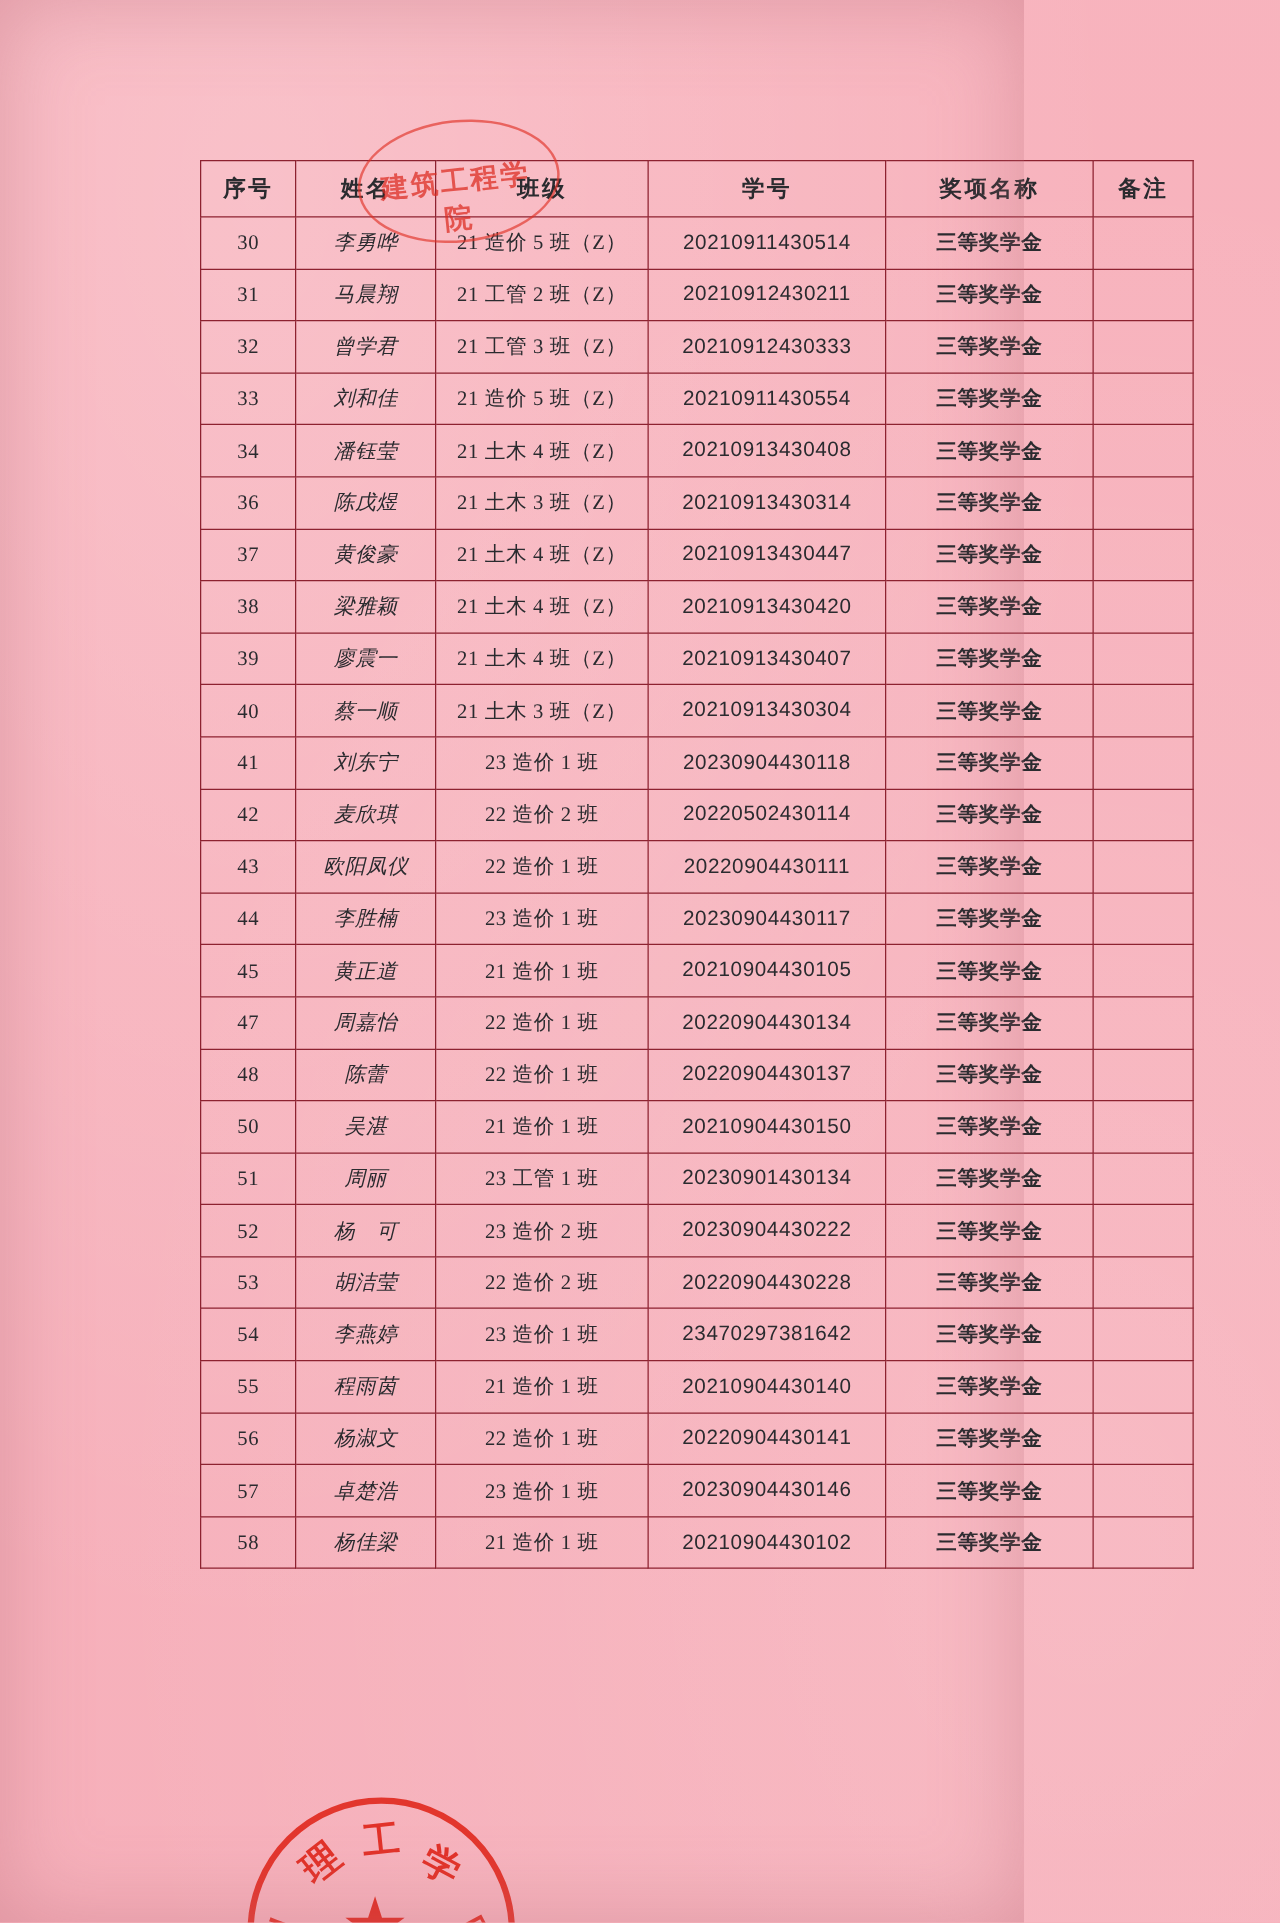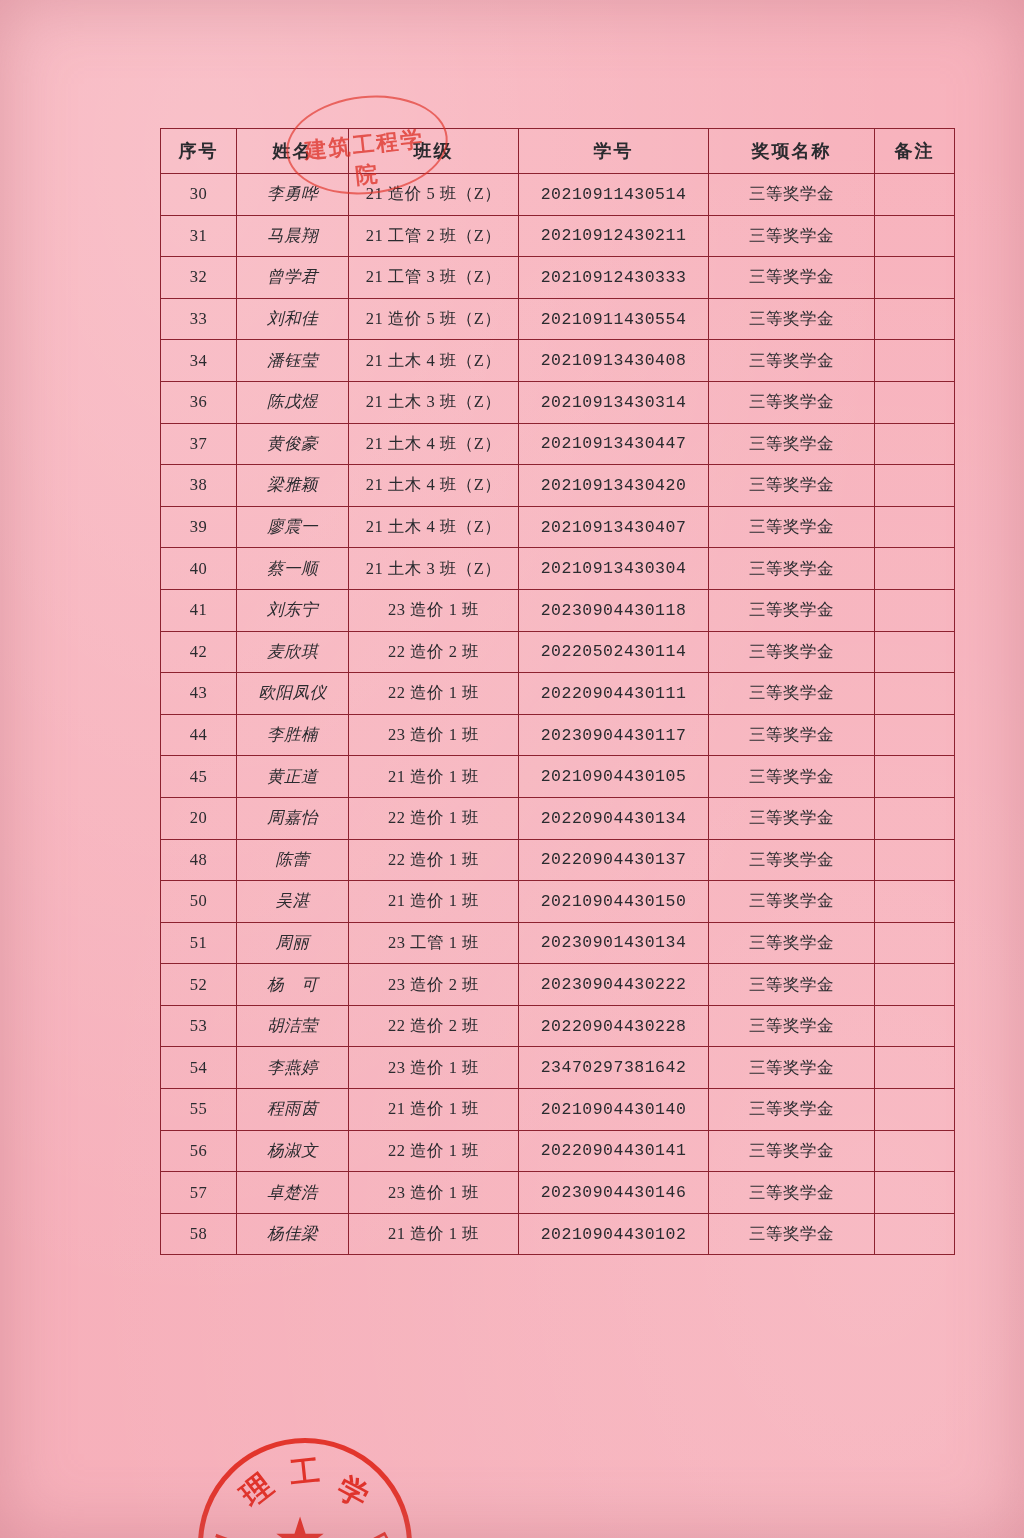--- a/index.html
+++ b/index.html
@@ -20,21 +20,21 @@
     inset: 0;
     background:
       radial-gradient(ellipse at 20% 10%, rgba(255,255,255,0.18), rgba(255,255,255,0) 60%),
       radial-gradient(ellipse at 85% 80%, rgba(255,255,255,0.12), rgba(255,255,255,0) 65%),
       linear-gradient(180deg, rgba(250,180,190,0.25), rgba(244,168,180,0.25));
     pointer-events: none;
   }
   .sheet {
     position: absolute;
     left: 0; top: 0;
-    width: 1024px;
+    width: 819px;
     height: 1538px;
   }
   table.award-table {
     position: absolute;
     left: 160px;
     top: 128px;
     width: 794px;
     border-collapse: collapse;
     table-layout: fixed;
   }
@@ -58,22 +58,22 @@
   }
   col.c-index { width: 76px; }
   col.c-name { width: 112px; }
   col.c-class { width: 170px; }
   col.c-sid { width: 190px; }
   col.c-award { width: 166px; }
   col.c-note { width: 80px; }
 
   td.cell-name { letter-spacing: 1px; font-style: italic; }
   td.cell-class { letter-spacing: 0.4px; }
-  td.cell-sid { font-family: Liberation Mono, monospace; letter-spacing: 0.6px; }
-  td.cell-award { letter-spacing: 1px; }
+  td.cell-sid { font-family: Liberation Sans, sans-serif; letter-spacing: 0.6px; }
+  td.cell-award { letter-spacing: 1px; font-weight: bold; }
 
   
   .seal-top {
     position: absolute;
     left: 286px;
     top: 96px;
     width: 160px;
     height: 96px;
     pointer-events: none;
     opacity: 0.85;
@@ -290,21 +290,21 @@
         </tr>
       <tr>
           <td class="cell-index">45</td>
           <td class="cell-name">黄正道</td>
           <td class="cell-class">21 造价 1 班</td>
           <td class="cell-sid">20210904430105</td>
           <td class="cell-award">三等奖学金</td>
           <td class="cell-note"></td>
         </tr>
       <tr>
-          <td class="cell-index">20</td>
+          <td class="cell-index">47</td>
           <td class="cell-name">周嘉怡</td>
           <td class="cell-class">22 造价 1 班</td>
           <td class="cell-sid">20220904430134</td>
           <td class="cell-award">三等奖学金</td>
           <td class="cell-note"></td>
         </tr>
       <tr>
           <td class="cell-index">48</td>
           <td class="cell-name">陈蕾</td>
           <td class="cell-class">22 造价 1 班</td>

